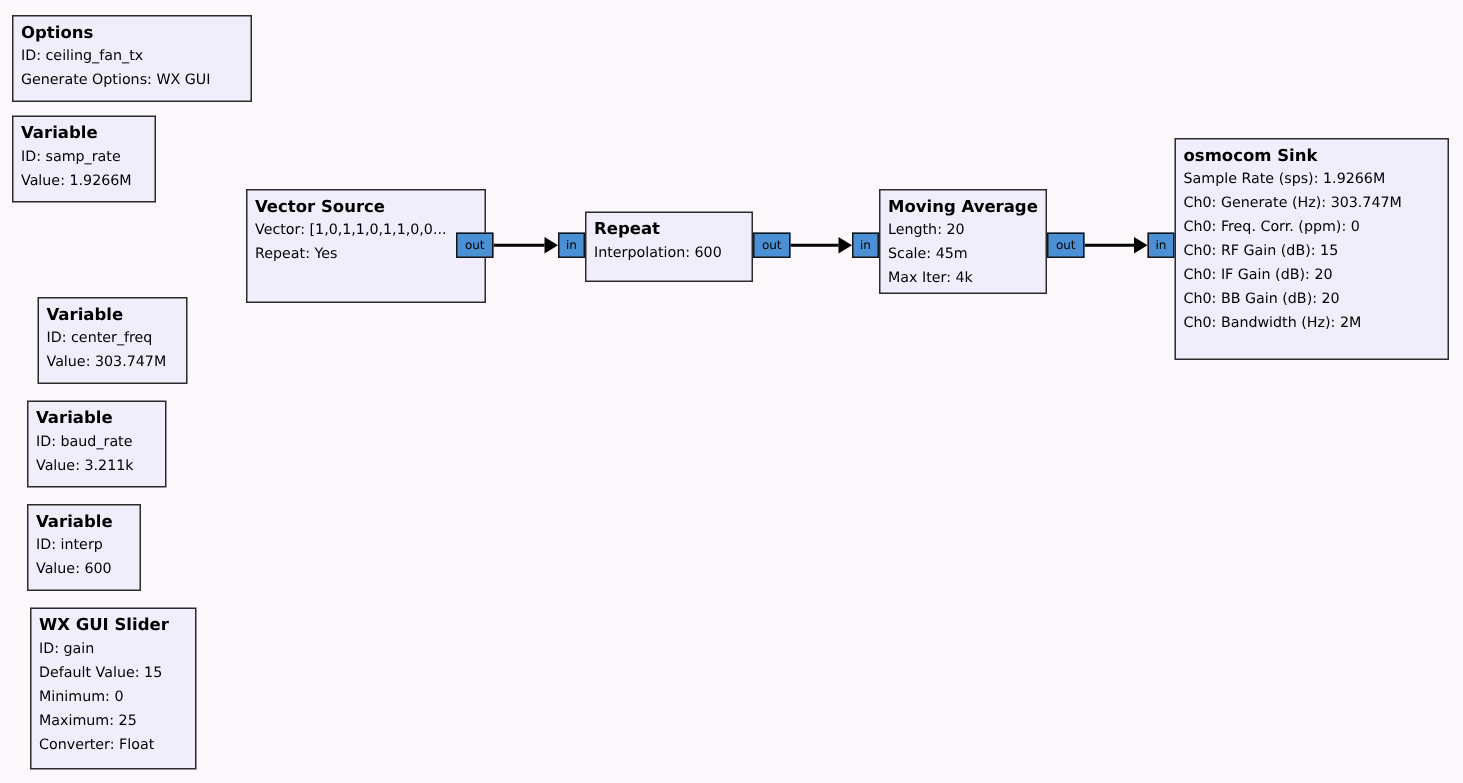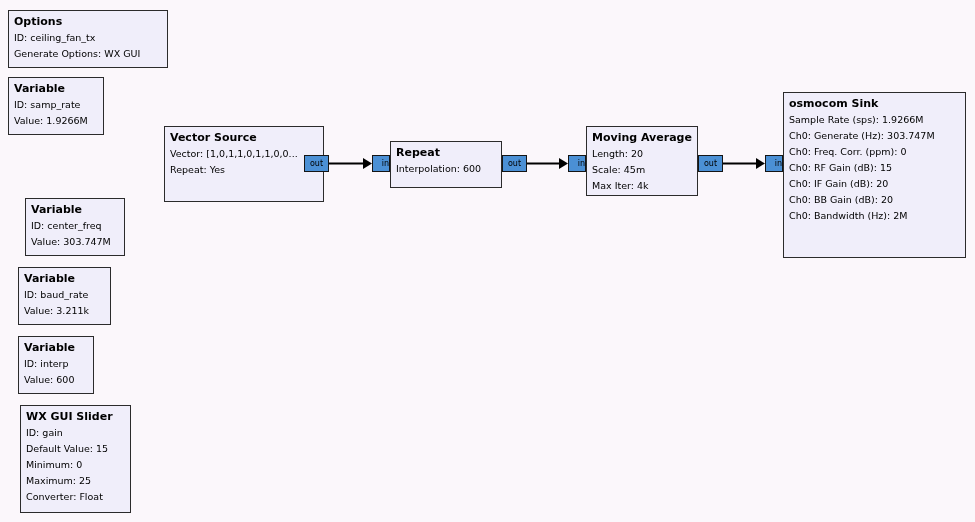--- a/index.html
+++ b/index.html
@@ -18,21 +18,21 @@
     line-height:17px; white-space:nowrap; color:#000;
   }
   .param { font-size:9.5px; line-height:16px; white-space:nowrap; color:#000; }
   .p-label { font-weight:normal; }
   .port {
     position:absolute; background:#4b90d5; border:1px solid #151515;
     box-sizing:border-box; font-size:8px; color:#000;
     text-align:center; line-height:15px; height:17px;
   }
   .port-out { width:25px; }
-  .port-in  { width:18px;text-align:right; }
+  .port-in  { width:18px; }
   .wires { position:absolute; left:0; top:0; pointer-events:none; }
 </style>
 </head>
 <body>
 
 <div class="canvas">
 
   <svg class="wires" width="975" height="522">
     <g>
       <line x1="329" y1="163.5" x2="363" y2="163.5" stroke="#000" stroke-width="2"></line>
@@ -103,21 +103,21 @@
 
   <div class="block" style="left:586px;top:126px;width:112px;height:70px;">
     <div class="block-title">Moving Average</div>
     <div class="param"><span class="p-label">Length:</span> <span class="p-value">20</span></div>
     <div class="param"><span class="p-label">Scale:</span> <span class="p-value">45m</span></div>
     <div class="param"><span class="p-label">Max Iter:</span> <span class="p-value">4k</span></div>
   </div>
   <div class="port port-in" style="left:568px;top:155px;">in</div>
   <div class="port port-out" style="left:698px;top:155px;">out</div>
 
-  <div class="block" style="left:783px;top:92px;width:183px;height:166px;">
+  <div class="block" style="left:783px;top:92px;width:183px;height:148px;">
     <div class="block-title">osmocom Sink</div>
     <div class="param"><span class="p-label">Sample Rate (sps):</span> <span class="p-value">1.9266M</span></div>
     <div class="param"><span class="p-label">Ch0: Generate (Hz):</span> <span class="p-value">303.747M</span></div>
     <div class="param"><span class="p-label">Ch0: Freq. Corr. (ppm):</span> <span class="p-value">0</span></div>
     <div class="param"><span class="p-label">Ch0: RF Gain (dB):</span> <span class="p-value">15</span></div>
     <div class="param"><span class="p-label">Ch0: IF Gain (dB):</span> <span class="p-value">20</span></div>
     <div class="param"><span class="p-label">Ch0: BB Gain (dB):</span> <span class="p-value">20</span></div>
     <div class="param"><span class="p-label">Ch0: Bandwidth (Hz):</span> <span class="p-value">2M</span></div>
   </div>
   <div class="port port-in" style="left:765px;top:155px;">in</div>

